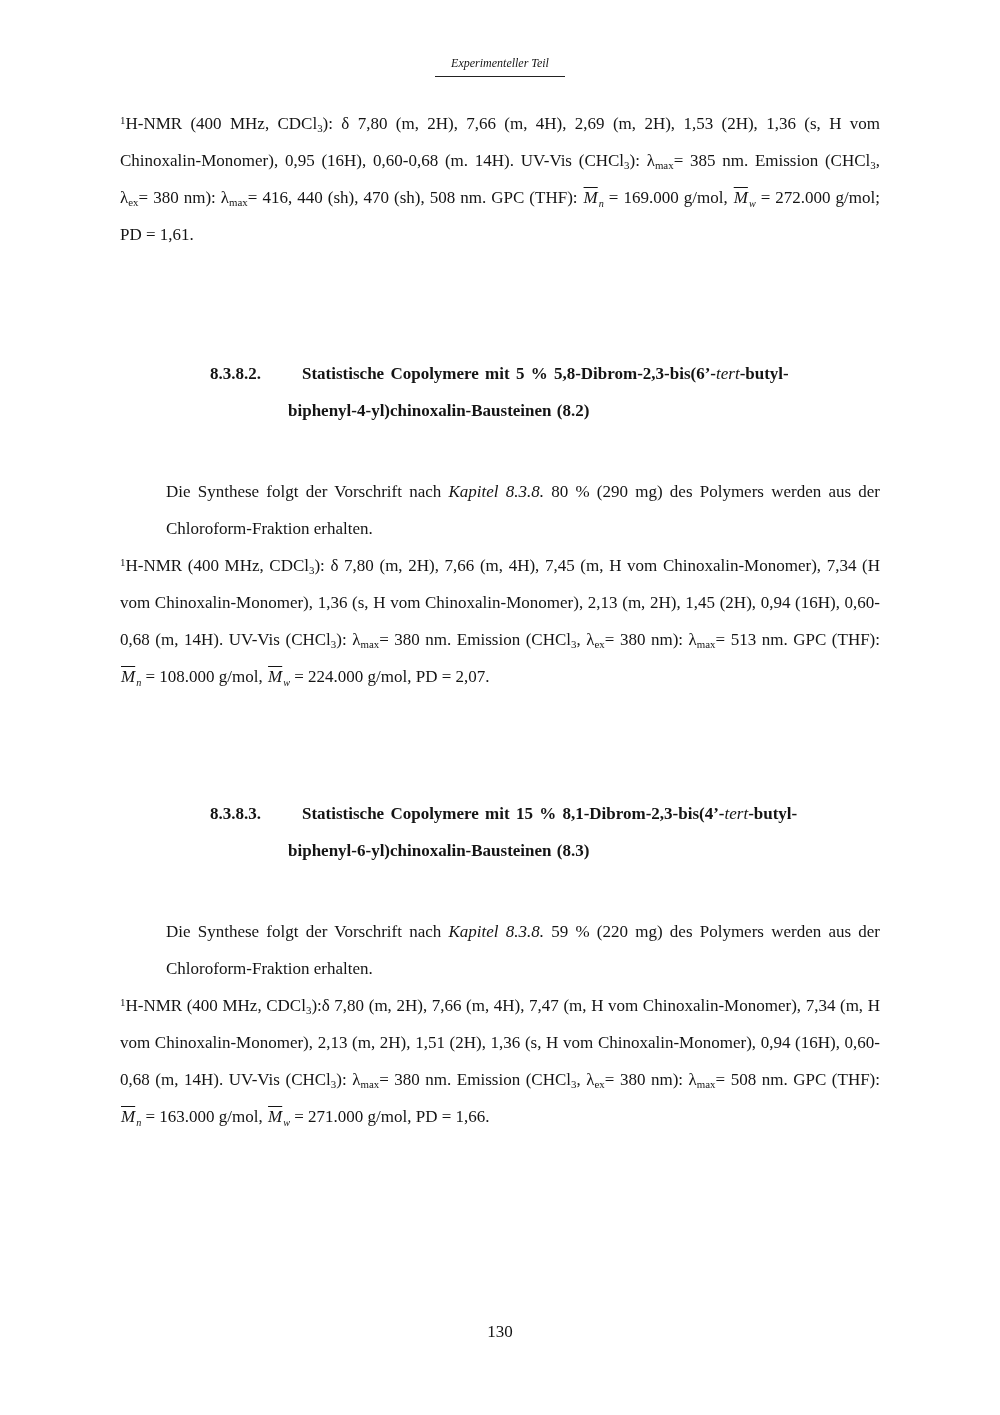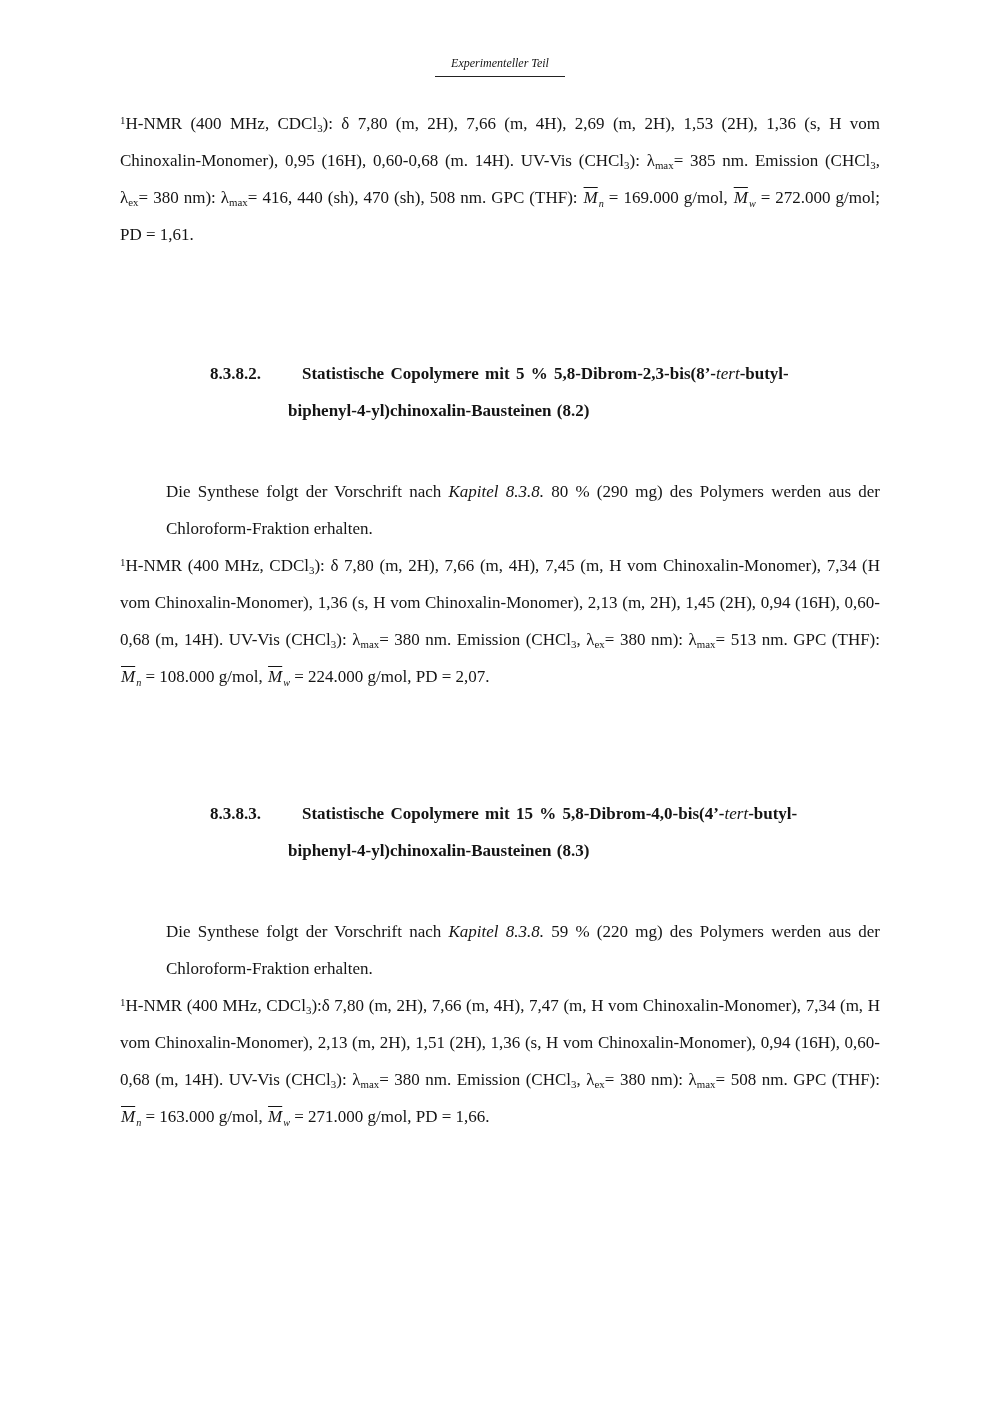--- a/index.html
+++ b/index.html
@@ -63,29 +63,30 @@
 
 <div class="page">
 
   <div class="running-header">
     <span class="hdr-inner">Experimenteller Teil</span>
   </div>
 
   <p class="para first-para"><span class="seg-sup">1</span><span class="seg-n">H-NMR (400 MHz, CDCl</span><span class="seg-sub">3</span><span class="seg-n">): δ 7,80 (m, 2H), 7,66 (m, 4H), 2,69 (m, 2H), 1,53 (2H), 1,36 (s, H vom Chinoxalin-Monomer), 0,95 (16H), 0,60-0,68 (m. 14H). UV-Vis (CHCl</span><span class="seg-sub">3</span><span class="seg-n">): λ</span><span class="seg-sub">max</span><span class="seg-n">= 385 nm. Emission (CHCl</span><span class="seg-sub">3</span><span class="seg-n">, λ</span><span class="seg-sub">ex</span><span class="seg-n">= 380 nm): λ</span><span class="seg-sub">max</span><span class="seg-n">= 416, 440 (sh), 470 (sh), 508 nm. GPC (THF): </span><span class="seg-ovi">M</span><span class="seg-subi">n</span><span class="seg-n"> = 169.000 g/mol, </span><span class="seg-ovi">M</span><span class="seg-subi">w</span><span class="seg-n"> = 272.000 g/mol; PD = 1,61.</span></p>
 
   <div class="section-heading heading-8382">
-    <div class="h-line1"><span class="h-num">8.3.8.2.</span><span><span class="seg-b">Statistische Copolymere mit 5 % 5,8-Dibrom-2,3-bis(8’-</span><span class="seg-bi">tert</span><span class="seg-b">-butyl-</span></span></div>
+    <div class="h-line1"><span class="h-num">8.3.8.2.</span><span><span class="seg-b">Statistische Copolymere mit 5 % 5,8-Dibrom-2,3-bis(6’-</span><span class="seg-bi">tert</span><span class="seg-b">-butyl-</span></span></div>
     <div class="h-line2"><span class="seg-b">biphenyl-4-yl)chinoxalin-Bausteinen (8.2)</span></div>
   </div>
 
   <p class="para intro-para"><span class="seg-n">Die Synthese folgt der Vorschrift nach </span><span class="seg-i">Kapitel 8.3.8.</span><span class="seg-n"> 80 % (290 mg) des Polymers werden aus der Chloroform-Fraktion erhalten.</span></p>
   <p class="para"><span class="seg-sup">1</span><span class="seg-n">H-NMR (400 MHz, CDCl</span><span class="seg-sub">3</span><span class="seg-n">): δ 7,80 (m, 2H), 7,66 (m, 4H), 7,45 (m, H vom Chinoxalin-Monomer), 7,34 (H vom Chinoxalin-Monomer), 1,36 (s, H vom Chinoxalin-Monomer), 2,13 (m, 2H), 1,45 (2H), 0,94 (16H), 0,60-0,68 (m, 14H). UV-Vis (CHCl</span><span class="seg-sub">3</span><span class="seg-n">): λ</span><span class="seg-sub">max</span><span class="seg-n">= 380 nm. Emission (CHCl</span><span class="seg-sub">3</span><span class="seg-n">, λ</span><span class="seg-sub">ex</span><span class="seg-n">= 380 nm): λ</span><span class="seg-sub">max</span><span class="seg-n">= 513 nm. GPC (THF): </span><span class="seg-ovi">M</span><span class="seg-subi">n</span><span class="seg-n"> = 108.000 g/mol, </span><span class="seg-ovi">M</span><span class="seg-subi">w</span><span class="seg-n"> = 224.000 g/mol, PD = 2,07.</span></p>
 
   <div class="section-heading heading-8383">
-    <div class="h-line1"><span class="h-num">8.3.8.3.</span><span><span class="seg-b">Statistische Copolymere mit 15 % 5,8-Dibrom-4,0-bis(4’-</span><span class="seg-bi">tert</span><span class="seg-b">-butyl-</span></span></div>
-    <div class="h-line2"><span class="seg-b">biphenyl-4-yl)chinoxalin-Bausteinen (8.3)</span></div>
+    <div class="h-line1"><span class="h-num">8.3.8.3.</span><span><span class="seg-b">Statistische Copolymere mit 15 % 8,1-Dibrom-2,3-bis(4’-</span><span class="seg-bi">tert</span><span class="seg-b">-butyl-</span></span></div>
+    <div class="h-line2"><span class="seg-b">biphenyl-6-yl)chinoxalin-Bausteinen (8.3)</span></div>
   </div>
 
   <p class="para intro-para"><span class="seg-n">Die Synthese folgt der Vorschrift nach </span><span class="seg-i">Kapitel 8.3.8.</span><span class="seg-n"> 59 % (220 mg) des Polymers werden aus der Chloroform-Fraktion erhalten.</span></p>
   <p class="para"><span class="seg-sup">1</span><span class="seg-n">H-NMR (400 MHz, CDCl</span><span class="seg-sub">3</span><span class="seg-n">):δ 7,80 (m, 2H), 7,66 (m, 4H), 7,47 (m, H vom Chinoxalin-Monomer), 7,34 (m, H vom Chinoxalin-Monomer), 2,13 (m, 2H), 1,51 (2H), 1,36 (s, H vom Chinoxalin-Monomer), 0,94 (16H), 0,60-0,68 (m, 14H). UV-Vis (CHCl</span><span class="seg-sub">3</span><span class="seg-n">): λ</span><span class="seg-sub">max</span><span class="seg-n">= 380 nm. Emission (CHCl</span><span class="seg-sub">3</span><span class="seg-n">, λ</span><span class="seg-sub">ex</span><span class="seg-n">= 380 nm): λ</span><span class="seg-sub">max</span><span class="seg-n">= 508 nm. GPC (THF): </span><span class="seg-ovi">M</span><span class="seg-subi">n</span><span class="seg-n"> = 163.000 g/mol, </span><span class="seg-ovi">M</span><span class="seg-subi">w</span><span class="seg-n"> = 271.000 g/mol, PD = 1,66.</span></p>
 
+  <div class="page-number">130</div>
 
 </div>
 
 </body></html>

